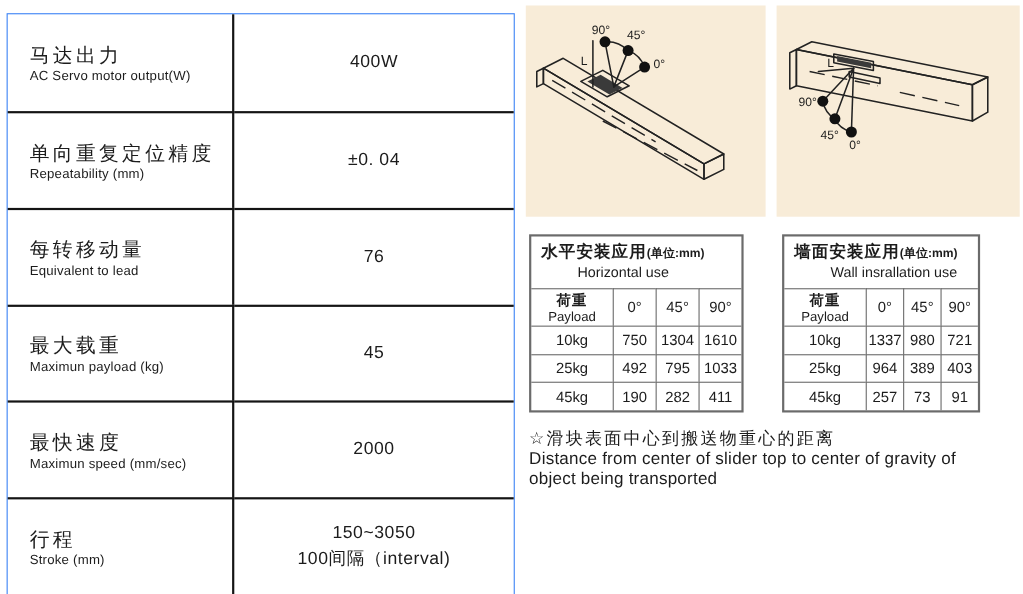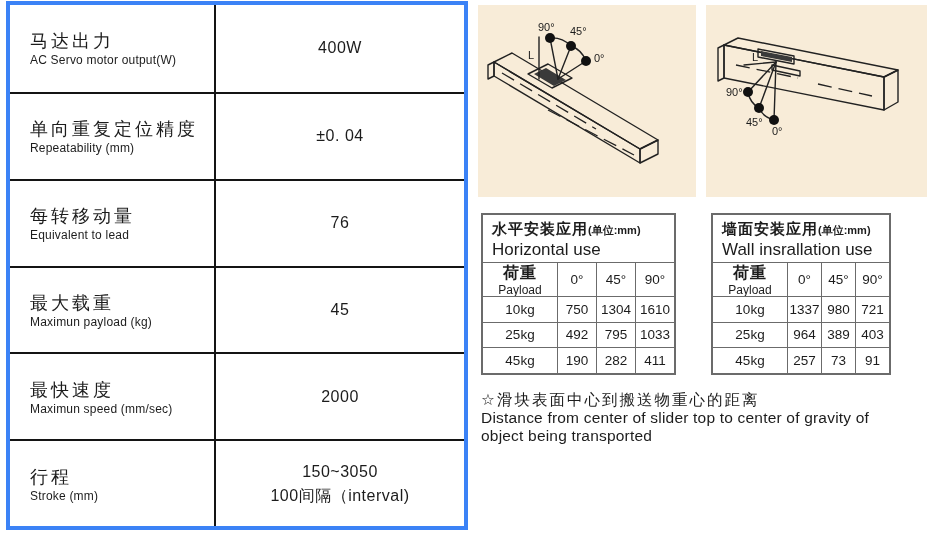--- a/index.html
+++ b/index.html
@@ -4,22 +4,22 @@
 <style>
   html,body { margin:0; padding:0; background:#ffffff; }
   .page {
     position:relative; width:930px; height:540px; background:#ffffff;
     font-family:"Liberation Sans","DejaVu Sans",sans-serif; color:#1c1c1c;
     overflow:hidden;
   }
 
   
   .spec-table {
-    position:absolute; left:6px; top:1px; width:462px; height:529px;
-    box-sizing:border-box; border:4px solid #3b82f6;
+    position:absolute; left:6px; top:12px; width:462px; height:529px;
+    box-sizing:border-box; border:1px solid #3b82f6;
     display:grid; grid-template-columns:206px 1fr; grid-auto-rows:1fr;
   }
   .spec-label {
     box-sizing:border-box; border-right:2px solid #141414;
     padding-left:20px; display:flex; flex-direction:column; justify-content:center;
   }
   .spec-label .zh { font-size:18px; letter-spacing:3px; }
   .spec-label .en { font-size:12px; margin-top:0; letter-spacing:0.2px; }
   .spec-value {
     display:flex; align-items:center; justify-content:center;
@@ -46,28 +46,28 @@
     display:grid; grid-template-columns:74px 1fr 1fr 1fr;
     grid-template-rows:47px 34px 1fr 1fr 1fr;
   }
   #load-table-horizontal { left:481px; width:195px; }
   #load-table-wall { left:711px; width:180px; }
   .lt-title {
     grid-column:1 / 5; box-sizing:border-box; padding:5px 0 0 9px;
   }
   .lt-title .zh { font-weight:bold; font-size:15px; letter-spacing:1px; }
   .lt-title .unit { font-weight:bold; font-size:11px; letter-spacing:0; }
-  .lt-title .en { font-size:17px; margin-top:1px; }
+  .lt-title .en { font-size:13px; margin-top:1px;margin-left:33px; }
   .lt-cell {
     box-sizing:border-box; border-top:1.5px solid #6b6b6b;
     display:flex; flex-direction:column; align-items:center; justify-content:center;
     font-size:13.5px;
   }
   .lt-cell.colsep { border-left:1.5px solid #6b6b6b; }
-  .lt-payload-head .zh { font-weight:bold; font-size:16px; letter-spacing:1px; }
+  .lt-payload-head .zh { font-weight:bold; font-size:13px; letter-spacing:1px; }
   .lt-payload-head .en { font-size:12px; margin-top:-1px; }
 
   
   .note { position:absolute; left:481px; top:390px; width:452px; }
   .note .zh { font-size:15.5px; letter-spacing:2px; line-height:19px; }
   .note .en { font-size:15.5px; line-height:18px; letter-spacing:0.2px; }
 </style>
 </head>
 <body>
 

